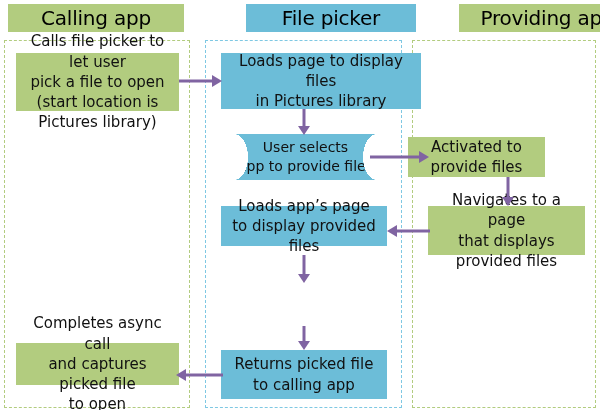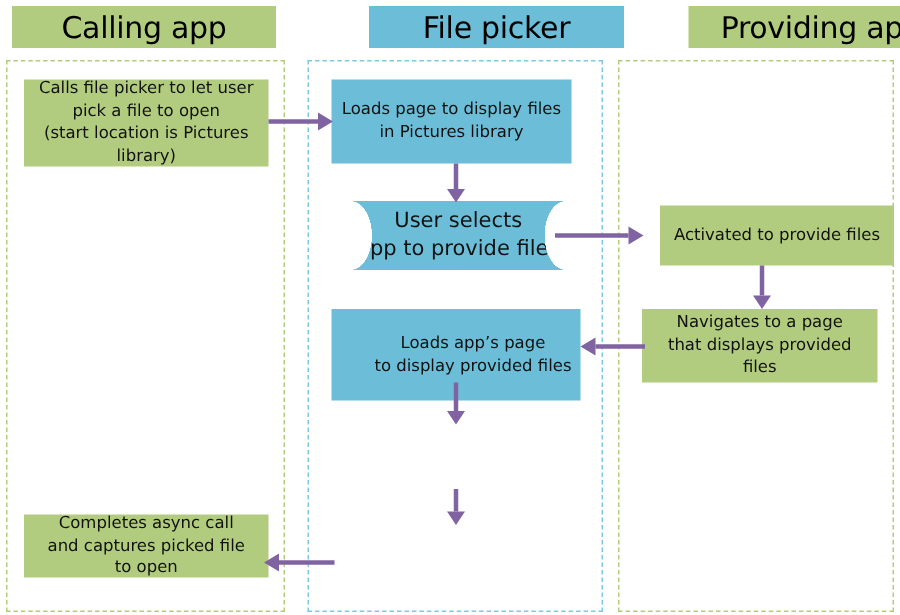--- a/index.html
+++ b/index.html
@@ -30,21 +30,21 @@
   }
   .lane-green{border:1.5px dashed #b2cc7f;}
   .lane-blue{border:1.5px dashed #7ec8e3;}
 
   
   .box{
     position:absolute;
     box-sizing:border-box;
     display:flex;align-items:center;justify-content:center;
     text-align:center;
-    font-size:11px;
+    font-size:15px;
     color:#111111;
     line-height:1.35;
     padding:2px 6px;
     white-space:pre-line;
   }
   .box-green{background:#b2cc7f;}
   .box-blue{background:#6cbdd8;}
 
   
   .tape{
@@ -92,45 +92,49 @@
   <div class="lane lane-green" style="left:4px;top:40px;width:186px;height:368px;"></div>
   <div class="lane lane-blue" style="left:205px;top:40px;width:197px;height:368px;"></div>
   <div class="lane lane-green" style="left:412px;top:40px;width:184px;height:368px;"></div>
 
   <div class="box box-green" style="left:16px;top:53px;width:163px;height:58px;">
     <span class="ptext">Calls file picker  to let user
 pick a file to open
 (start location  is Pictures library)</span>
   </div>
 
-  <div class="box box-blue" style="left:221px;top:53px;width:160px;height:56px;">
+  <div class="box box-blue" style="left:221px;top:53px;width:200px;height:56px;">
     <span class="ptext">Loads page to display files
 in Pictures library</span>
   </div>
 
   <div class="tape" style="left:234px;top:134px;width:143px;height:46px;">
     <span class="ptext">User selects
 app to provide files</span>
   </div>
 
-  <div class="box box-green" style="left:440px;top:137px;width:156px;height:40px;">
+  <div class="box box-green" style="left:408px;top:137px;width:137px;height:40px;">
     <span class="ptext">Activated to provide files</span>
   </div>
 
   <div class="box box-green" style="left:428px;top:206px;width:157px;height:49px;">
     <span class="ptext">Navigates to a page
 that displays provided files</span>
   </div>
 
-  <div class="box box-blue" style="left:221px;top:206px;width:166px;height:61px;justify-content:flex-end;">
+  <div class="box box-blue" style="left:221px;top:206px;width:166px;height:40px;justify-content:flex-end;">
     <span class="ptext">Loads app’s page
 to display provided files</span>
   </div>
 
 
+  <div class="box box-blue" style="left:221px;top:350px;width:166px;height:49px;">
+    <span class="ptext">Returns picked file
+to calling app</span>
+  </div>
 
   <div class="box box-green" style="left:16px;top:343px;width:163px;height:42px;">
     <span class="ptext">Completes async call
 and captures picked file
 to open</span>
   </div>
 
   <div class="arrow" style="left:179px;top:74px;width:44px;height:14px;">
     <svg width="44" height="14" viewBox="0 0 44 14">
       <line x1="0" y1="7" x2="33" y2="7" stroke="#8064a2" stroke-width="3"></line>

